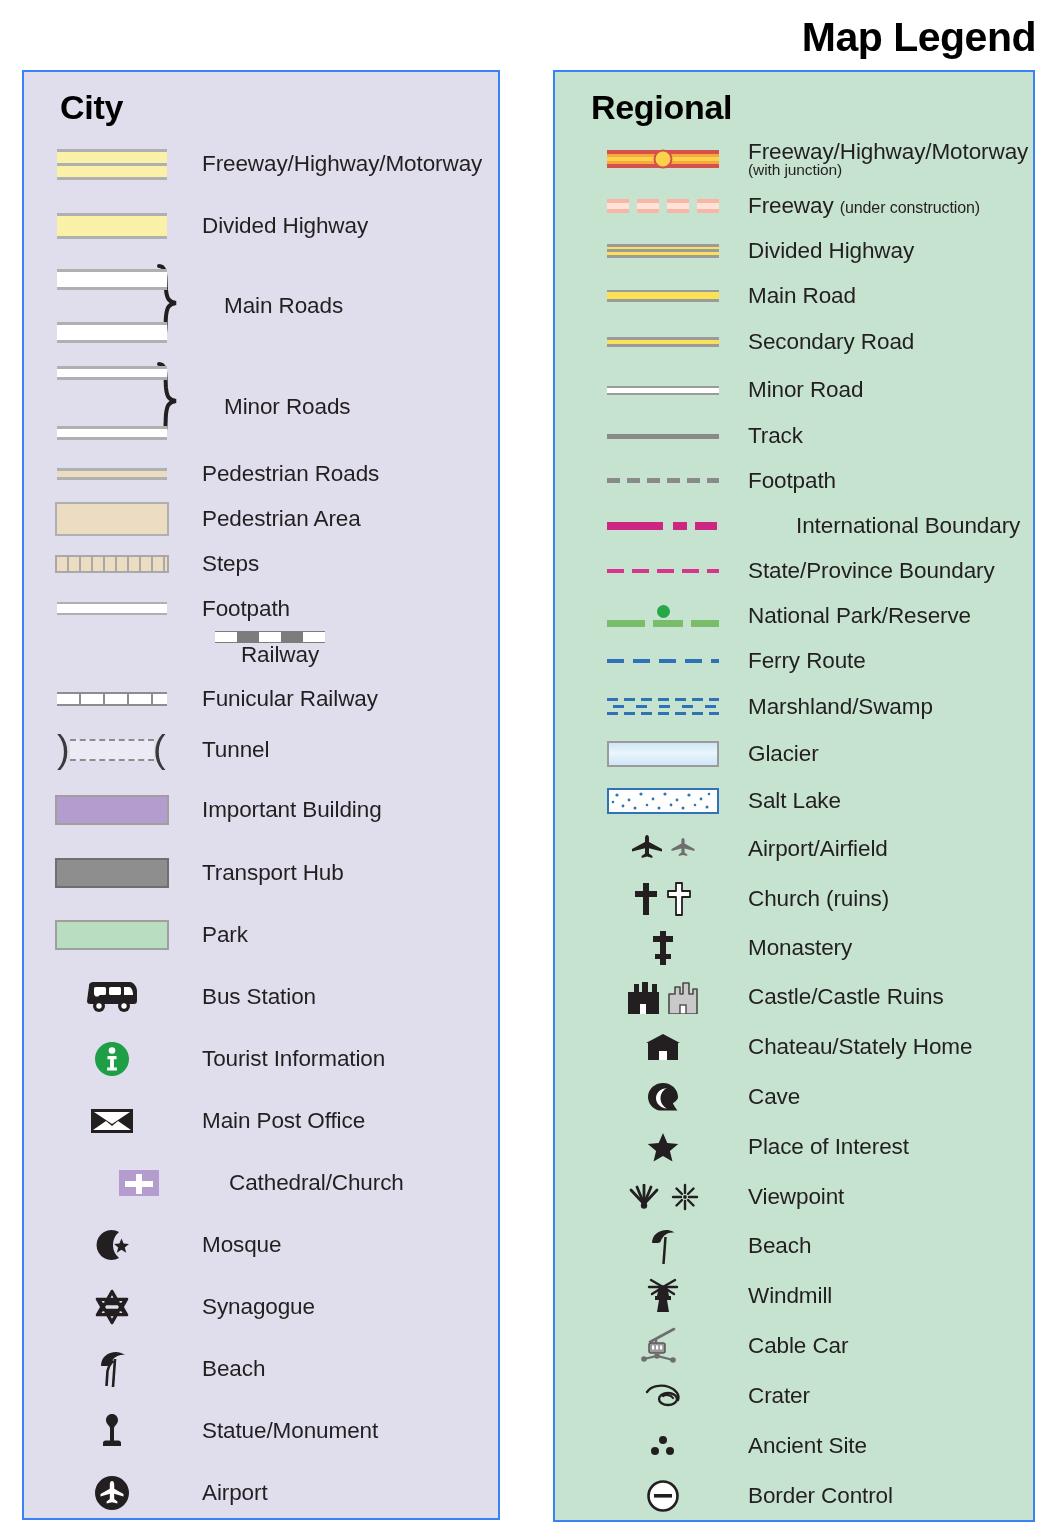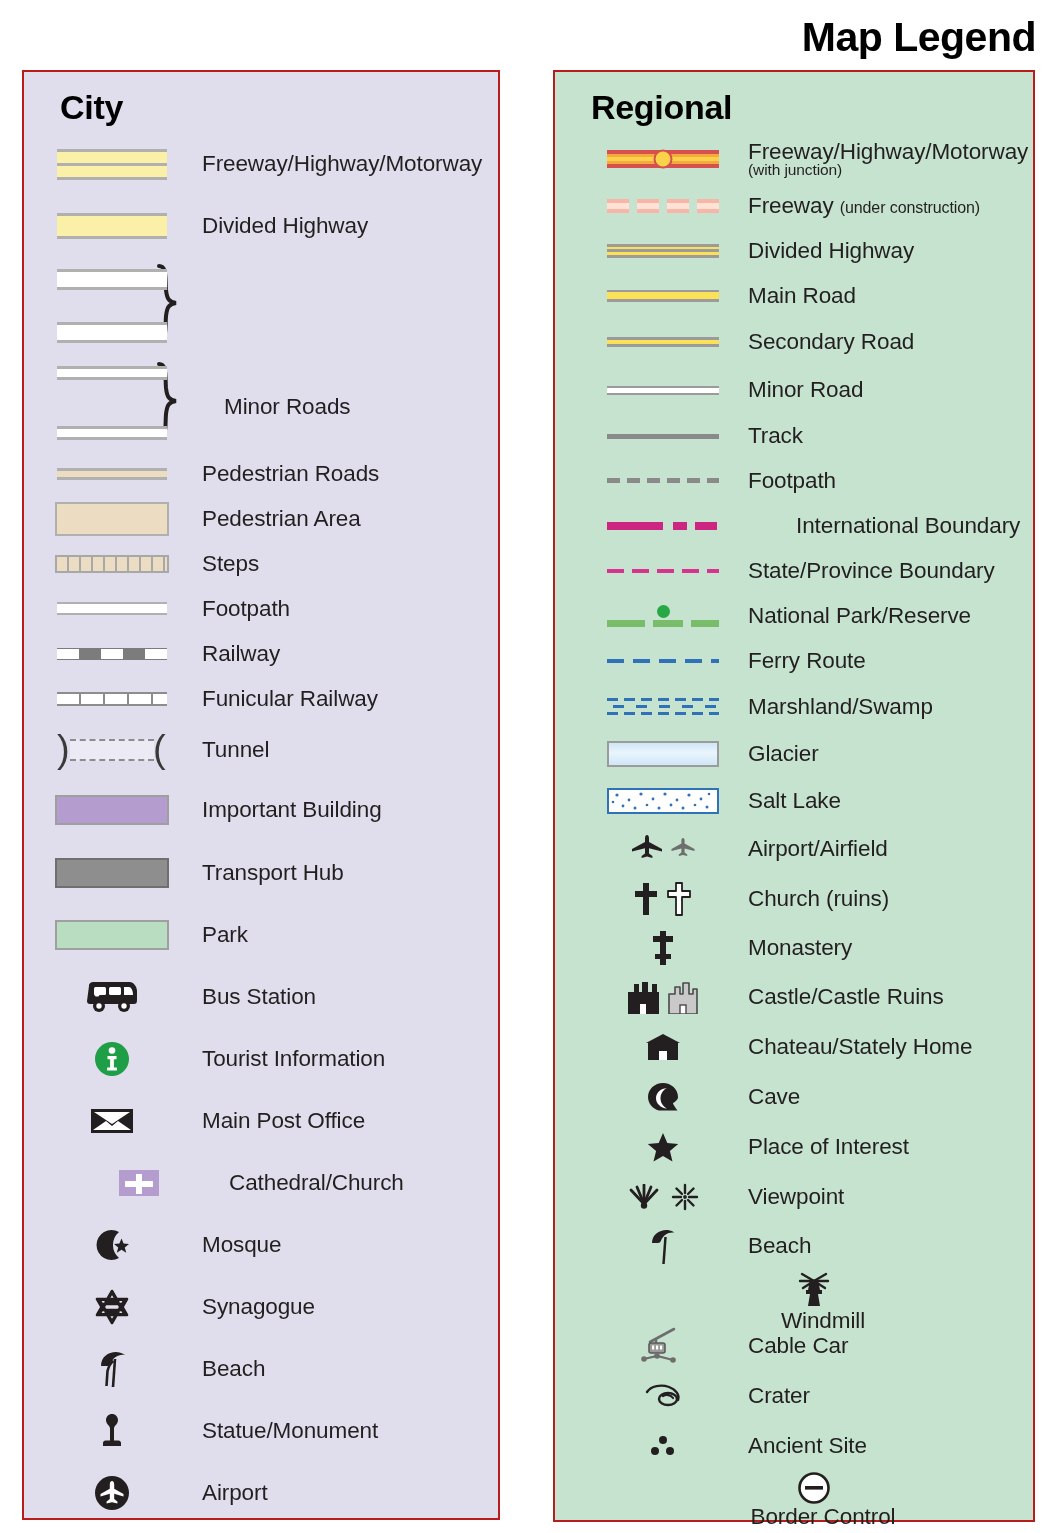--- a/index.html
+++ b/index.html
@@ -16,21 +16,21 @@
     right:14px; top:14px;
     font-size:41px;
     font-weight:bold;
     letter-spacing:-0.5px;
     color:#000;
     white-space:nowrap;
   }
   .panel{
     position:absolute;
     box-sizing:border-box;
-    border:2px solid #b91c1c;
+    border:2px solid #3b82f6;
   }
   #city-panel{
     left:22px; top:70px;
     width:478px; height:1450px;
     background:#e0deec;
   }
   #regional-panel{
     left:553px; top:70px;
     width:482px; height:1452px;
     background:#c6e3cf;
@@ -224,20 +224,21 @@
         <div class="bar dh-city cas"></div>
       </div>
       <div class="lbl">Divided Highway</div>
     </div>
 
     <div class="row" style="height:97px;">
       <div class="sym" style="flex-direction:column;justify-content:space-between;height:74px;">
         <div class="bar mainroad cas"></div>
         <div class="bar mainroad cas"></div>
       </div>
+      <div class="lbl" style="padding-left:42px;">Main Roads</div>
     </div>
 
     <div class="row" style="height:97px;">
       <div class="sym" style="flex-direction:column;justify-content:space-between;height:74px;">
         <div class="bar minorroad cas"></div>
         <div class="bar minorroad cas"></div>
       </div>
       <div class="lbl" style="padding-left:42px;margin-top:8px;">Minor Roads</div>
     </div>
 
@@ -262,21 +263,21 @@
       <div class="lbl">Steps</div>
     </div>
 
     <div class="row" style="height:45px;">
       <div class="sym">
         <div class="fpath"></div>
       </div>
       <div class="lbl">Footpath</div>
     </div>
 
-    <div class="row" style="height:45px;">
+    <div class="row" style="height:45px;flex-direction:column;">
       <div class="sym">
         <div class="rail"></div>
       </div>
       <div class="lbl">Railway</div>
     </div>
 
     <div class="row" style="height:45px;">
       <div class="sym">
         <div class="funi"></div>
       </div>
@@ -683,21 +684,21 @@
     <div class="row" style="height:50px;">
       <div class="sym">
         <svg width="32" height="38" viewBox="0 0 32 38">
           <path d="M5 16C5 8 12 3 19.5 3c4.5 0 8 2.6 8 2.6-6.5-.9-11.3 2.8-13.2 7.5-.9 2.6-1.8 2.9-3.6 2.9z" fill="#231f20"></path>
           <path d="M18.5 10l-2 27" fill="none" stroke="#231f20" stroke-width="2.5"></path>
         </svg>
       </div>
       <div class="lbl">Beach</div>
     </div>
 
-    <div class="row" style="height:50px;flex-direction:column;">
+    <div class="row" style="height:50px;">
       <div class="sym">
         <svg width="36" height="38" viewBox="0 0 36 38">
           <g stroke="#231f20" stroke-width="2.4" stroke-linecap="round">
             <path d="M18 10L6 3"></path>
               <path d="M18 10L4 10"></path>
               <path d="M18 10L7 17"></path>
             <path d="M18 10L30 3"></path>
               <path d="M18 10L32 10"></path>
               <path d="M18 10L29 17"></path>
           </g>
@@ -742,21 +743,21 @@
       <div class="sym">
         <svg width="30" height="26" viewBox="0 0 30 26">
           <circle cx="15" cy="7" r="4" fill="#231f20"></circle>
           <circle cx="7" cy="18" r="4" fill="#231f20"></circle>
           <circle cx="22" cy="18" r="4" fill="#231f20"></circle>
         </svg>
       </div>
       <div class="lbl">Ancient Site</div>
     </div>
 
-    <div class="row" style="height:50px;flex-direction:column;">
+    <div class="row" style="height:50px;">
       <div class="sym">
         <svg width="34" height="34" viewBox="0 0 34 34">
           <circle cx="17" cy="17" r="14.5" fill="#fff" stroke="#231f20" stroke-width="2.6"></circle>
           <rect x="8" y="15" width="18" height="3.6" fill="#231f20"></rect>
         </svg>
       </div>
       <div class="lbl">Border Control</div>
     </div>
 
   </div>

